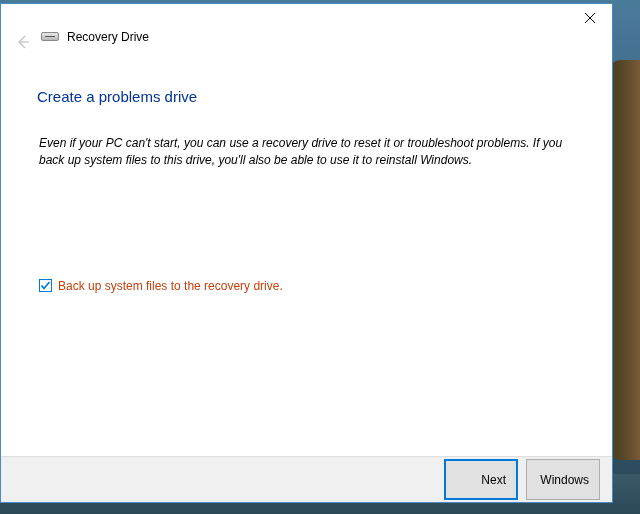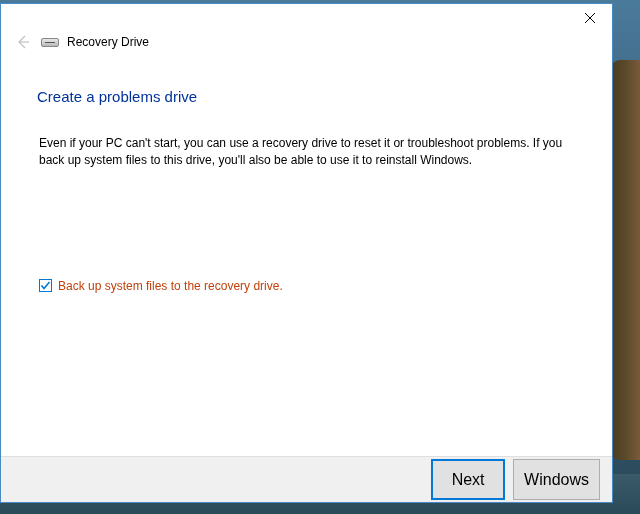--- a/index.html
+++ b/index.html
@@ -52,21 +52,20 @@
       width: 45px;
       height: 28px;
       display: flex;
       align-items: center;
       justify-content: center;
       cursor: pointer;
     }
     .close-btn svg { width: 10px; height: 10px; }
     .header-row {
       display: flex;
-      align-items: center;
       padding: 0 10px 8px 10px;
       margin-top: -4px;
     }
     .back-arrow {
       width: 24px;
       height: 24px;
       display: flex;
       align-items: center;
       justify-content: center;
       margin-right: 6px;
@@ -111,20 +110,21 @@
       margin-bottom: 30px;
       margin-top: 10px;
     }
     .body-text {
       font-size: 12px;
       color: #000;
       line-height: 1.4;
       margin-bottom: 110px;
       padding-left: 2px;
       padding-right: 10px;
+      font-style: italic;
     }
     .checkbox-row {
       display: flex;
       align-items: center;
       gap: 6px;
       padding-left: 2px;
     }
     .checkbox {
       width: 13px;
       height: 13px;
@@ -148,24 +148,25 @@
       justify-content: flex-end;
       align-items: center;
       padding-right: 12px;
       gap: 8px;
     }
     .btn {
       min-width: 74px;
       height: 41px;
       background: #e1e1e1;
       border: 1px solid #adadad;
-      font-size: 16px;
+      font-size: 12px;
       font-family: inherit;
       cursor: pointer;
       padding: 0 10px;
+      text-align: right;
     }
     .btn.primary {
       border: 2px solid #0078d7;
       background: #e1e1e1;
     }
   </style>
 </head>
 <body>
 
 <div class="bg-cliff"></div>

